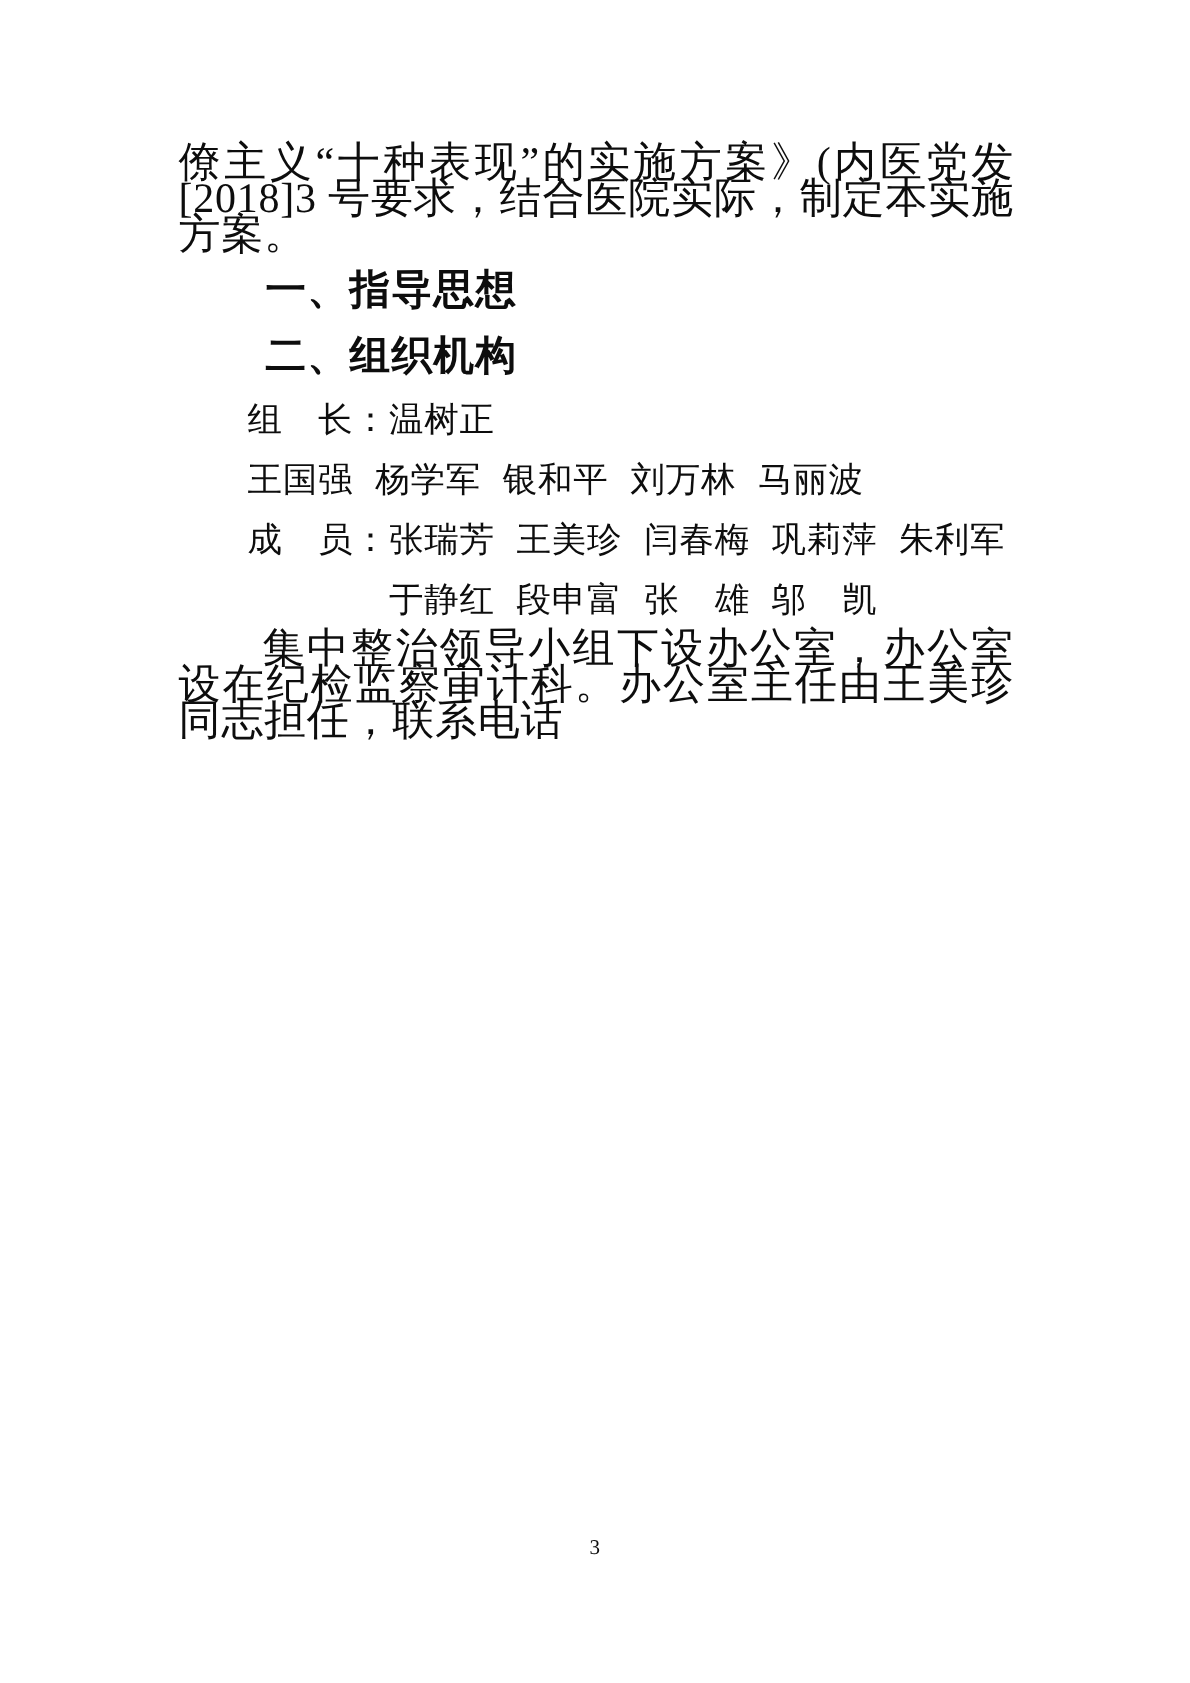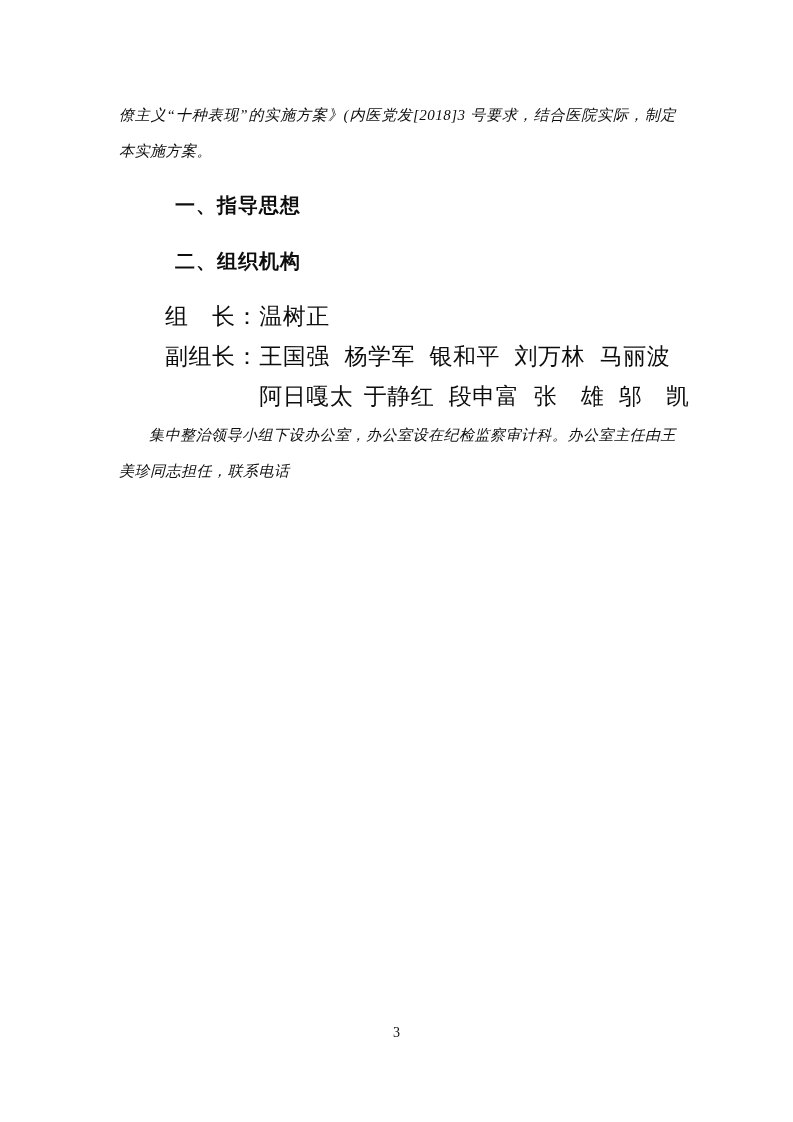--- a/index.html
+++ b/index.html
@@ -17,49 +17,49 @@
     font-family: "Liberation Serif", "DejaVu Serif", serif;
   }
   .content {
     position: absolute;
     left: 119px;
     top: 97px;
     width: 557px;
   }
   .para {
     margin: 0;
-    font-size: 15px;
-    line-height: 36px;
+    font-size: 28px;
+    line-height: 24px;
     text-align: justify;
     text-justify: inter-ideograph;
     letter-spacing: 0.5px;
-    font-style: italic;
   }
   .para.indent {
     text-indent: 2em;
   }
   .heading {
-    margin: 16px;
-    font-size: 20px;
+    margin: 4px;
+    font-size: 27px;
     line-height: 40px;
     text-indent: 2em;
     font-weight: bold;
     letter-spacing: 1px;
     font-family: "Liberation Sans", "DejaVu Sans", sans-serif;
   }
   .member-list {
     font-size: 23px;
     line-height: 40px;
     letter-spacing: 0.5px;
   }
   .member-row {
     display: flex;
     align-items: center;
     padding-left: 2em;
     white-space: pre;
+    font-family: Liberation Mono, monospace;
   }
   .member-label {
     flex: none;
     width: 4.1em;
   }
   .member-name {
     flex: none;
     min-width: 3.25em;
     margin-right: 0.45em;
   }
@@ -90,34 +90,40 @@
 
 
     <div class="member-list">
 
       <div class="member-row">
         <span class="member-label">组　长：</span>
         <span class="member-name">温树正</span>
       </div>
 
       <div class="member-row">
-        <span class="member-label">副组长：</span>
         <span class="member-name">王国强</span>
         <span class="member-name">杨学军</span>
         <span class="member-name">银和平</span>
         <span class="member-name">刘万林</span>
         <span class="member-name">马丽波</span>
       </div>
 
+      <div class="member-row">
+        <span class="member-label">成　员：</span>
+        <span class="member-name">张瑞芳</span>
+        <span class="member-name">王美珍</span>
+        <span class="member-name">闫春梅</span>
+        <span class="member-name">巩莉萍</span>
+        <span class="member-name">朱利军</span>
+      </div>
 
 
 
       <div class="member-row">
         <span class="member-label"></span>
-        <span class="member-name">阿日嘎太</span>
         <span class="member-name">于静红</span>
         <span class="member-name">段申富</span>
         <span class="member-name">张　雄</span>
         <span class="member-name">邬　凯</span>
       </div>
 
     </div>
 
     <p class="para indent">集中整治领导小组下设办公室，办公室设在纪检监察审计科。办公室主任由王美珍同志担任，联系电话</p>
 

